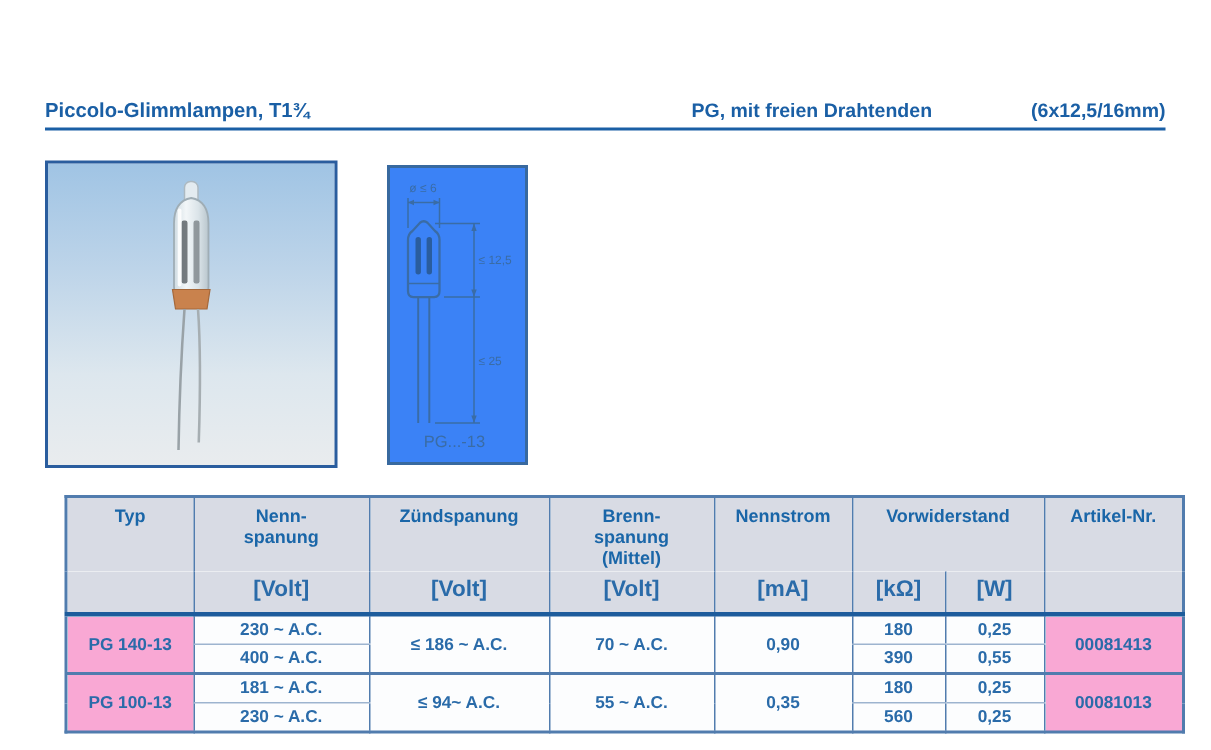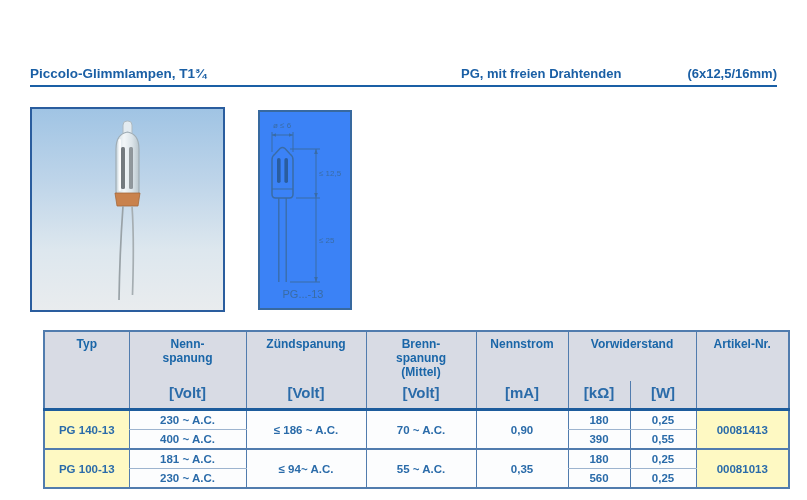--- a/index.html
+++ b/index.html
@@ -46,21 +46,21 @@
     padding:0 2px;text-align:center;vertical-align:middle;
     overflow:hidden;white-space:nowrap;
   }
   .spec-table{border:2px solid #517cae;}
   .spec-table .vline{border-left:1px solid #517cae;}
   thead th{background:#d8dbe4;font-weight:bold;color:#1a66a8;font-size:12px;}
   thead .lblrow th{height:44px;vertical-align:top;padding-top:5px;line-height:14px;}
   thead .unitrow th{height:23px;font-weight:bold;font-size:15px;color:#2a6ba9;vertical-align:middle;padding-bottom:4px;}
   thead{border-bottom:3px solid #1d5c9c;}
   tbody td{font-size:11.5px;font-weight:bold;height:18px;background:#fcfdfe;}
-  tbody td.shade{background:#fef9c3;text-align:center;}
+  tbody td.shade{background:#f9a8d4;text-align:center;}
   tbody td.subline{border-bottom:1px solid #9db4cf;}
   tbody tr.group-sep{border-top:2px solid #517cae;margin-left:32px;}
 </style>
 </head>
 <body>
 
 <div class="page">
 
 
   <div class="titlebar">

